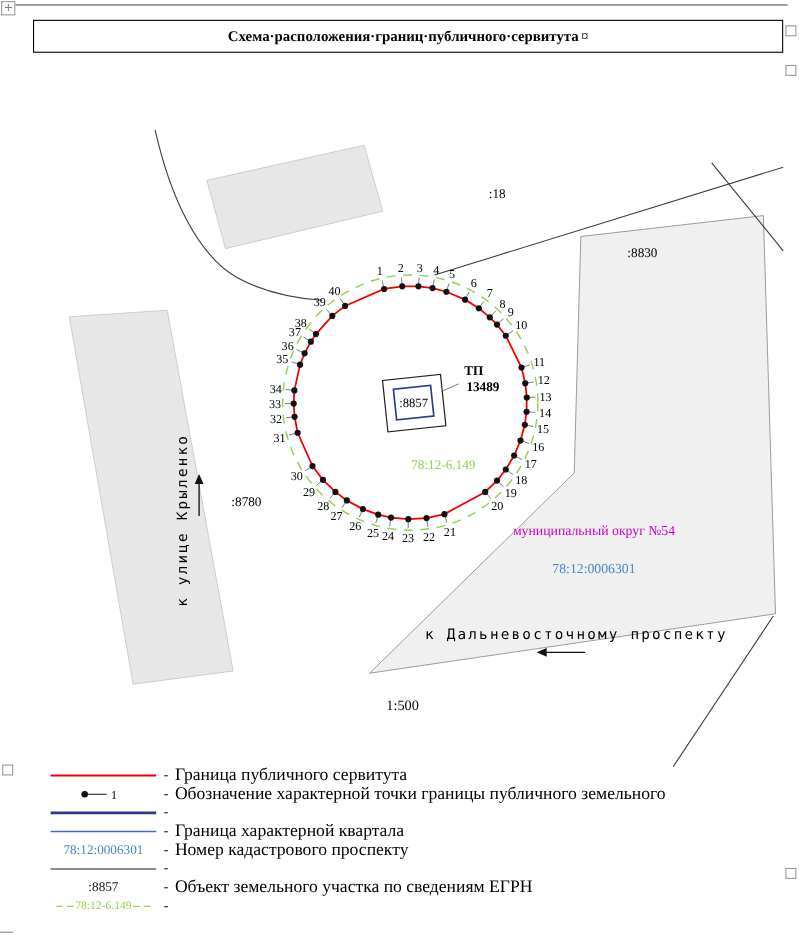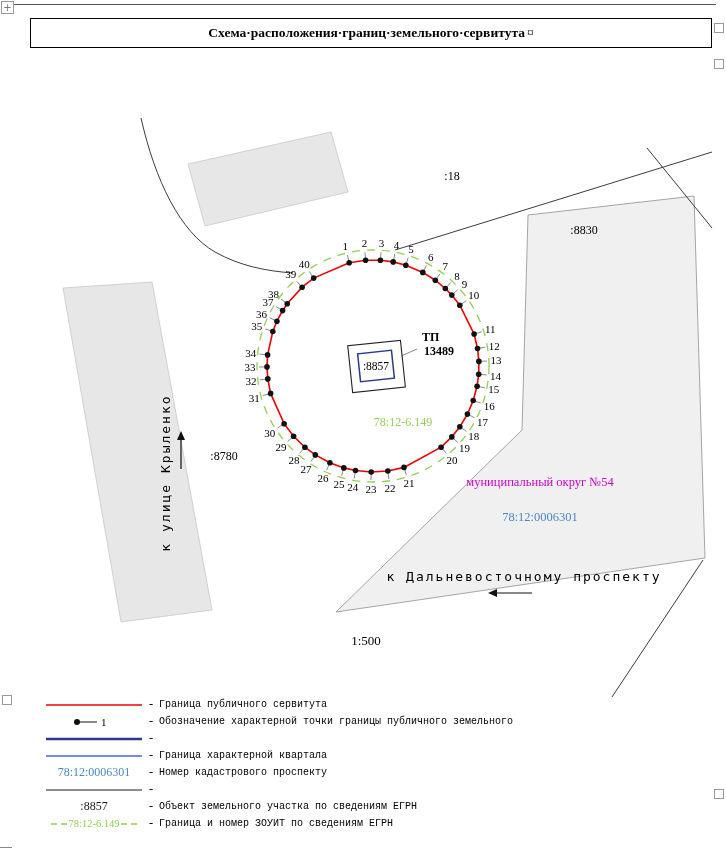--- a/index.html
+++ b/index.html
@@ -45,37 +45,37 @@
     .green   { fill:#92d050; }
     .magenta { fill:#cc00cc; }
     .blue    { fill:#4a86c8; }
     .mono { font-family:"DejaVu Sans Mono",monospace; font-size:13px; letter-spacing:2px; }
 
     
     .legend { position:absolute; left:45px; top:696px; width:665px; display:flex; flex-direction:column; }
     .lrow { display:flex; align-items:center; height:17px; }
     .lsym { width:98px; flex:0 0 98px; display:flex; align-items:center; justify-content:center; }
     .lsep { width:16px; text-align:center; font-size:12.5px; }
-    .llab { font-size:10px; white-space:nowrap;font-family:Liberation Mono, monospace; }
+    .llab { font-size:16px; white-space:nowrap; }
   </style>
 </head>
 <body>
 
 <div class="page">
 
   <div class="gridline-top"></div>
   <div class="crop-bl"></div>
   <div class="handle-move">+</div>
   <div class="anchor-sq" style="left:714px;top:23px;"></div>
   <div class="anchor-sq" style="left:714px;top:59px;"></div>
   <div class="anchor-sq" style="left:2px;top:695px;"></div>
   <div class="anchor-sq" style="left:714px;top:789px;"></div>
 
   <div class="title-box">
-    <span>Схема·расположения·границ·земельного·сервитута</span>
+    <span>Схема·расположения·границ·публичного·сервитута</span>
       <span class="cellmark">¤</span>
   </div>
 
   <svg id="map" viewBox="0 0 726 850">
 
     <polygon class="bld" points="188,164 331,132 348,192 205,226"></polygon>
     <polygon class="bld" points="63,288 152,282 212,610 121,622"></polygon>
     <polygon class="parcel" points="528,215 694,196 705,558 336,612 522,430"></polygon>
 
     <path class="road" d="M141,118 C155,180 180,232 215,252 C240,266 266,271 293,273"></path>
@@ -303,17 +303,16 @@
         <div class="lsym">
           <svg width="16" height="12">
             <line x1="0" y1="6" x2="16" y2="6" stroke="#92d050" stroke-width="1.3" stroke-dasharray="6 4"></line>
           </svg>
           <span style="color:#92d050;font-size:10.5px;padding:0 1px;">78:12-6.149</span>
           <svg width="16" height="12">
             <line x1="0" y1="6" x2="16" y2="6" stroke="#92d050" stroke-width="1.3" stroke-dasharray="6 4"></line>
           </svg>
         </div>
         <div class="lsep">-</div>
-        <div class="llab">Граница и номер ЗОУИТ по сведениям ЕГРН</div>
       </div>
     </div>
 
 </div>
 
 </body></html>

